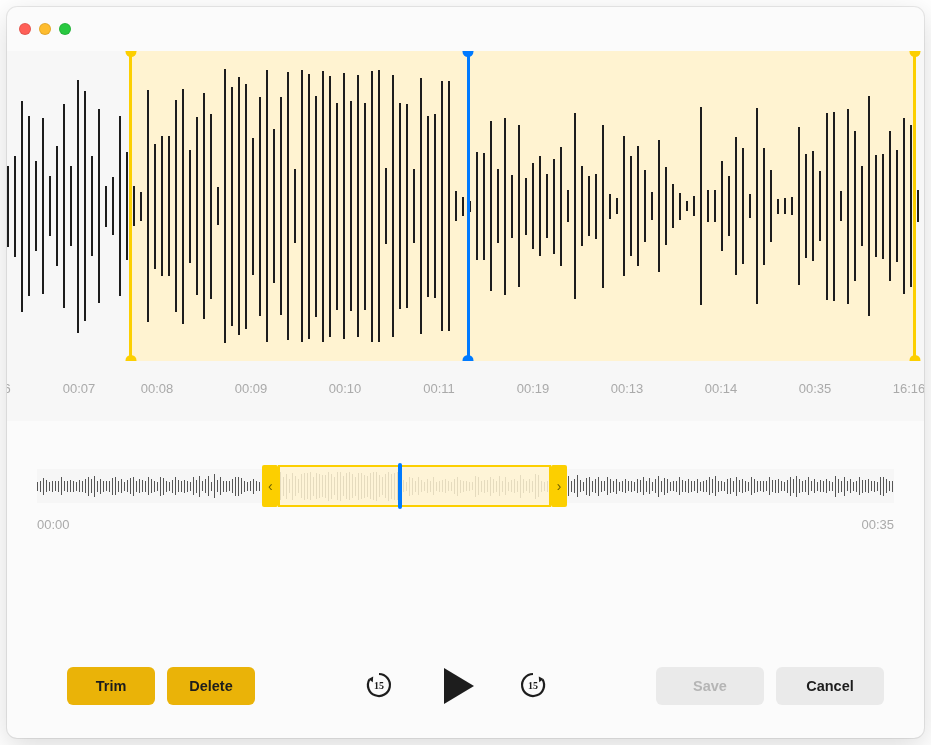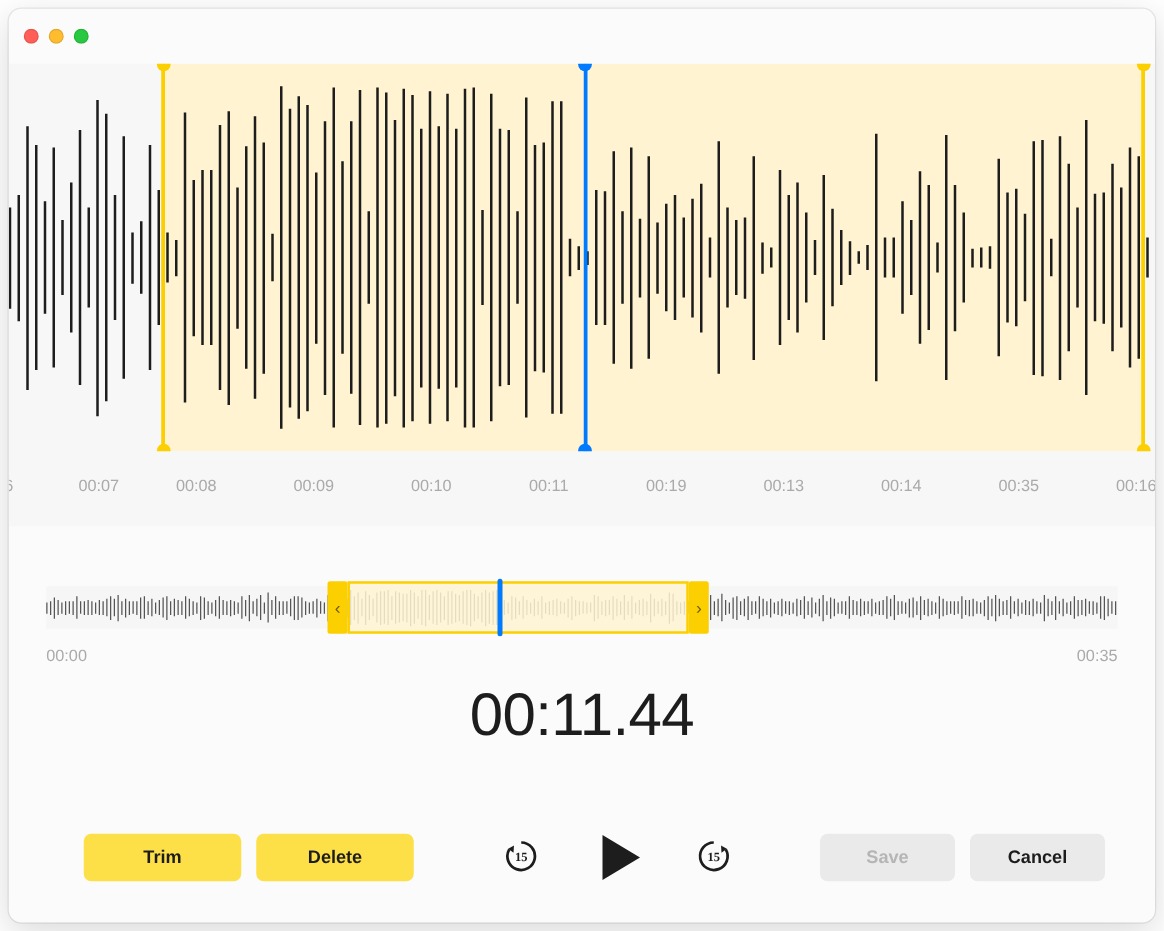--- a/index.html
+++ b/index.html
@@ -144,21 +144,21 @@
     padding: 30px 40px 30px 60px;
     gap: 12px;
     margin-top: auto;
   }
   .btn {
     border: none; border-radius: 6px;
     font-size: 14.5px; font-weight: 600;
     height: 38px; cursor: pointer;
     display: inline-flex; align-items: center; justify-content: center;
   }
-  .btn-yellow { background: #fde047; color: #1d1d1d; width: 126px; }
+  .btn-yellow { background: #eab308; color: #1d1d1d; width: 88px; }
   .btn-grey { background: #eaeaea; color: #1d1d1d; width: 108px; }
   .btn-disabled { background: #eaeaea; color: #b5b5b5; width: 108px; cursor: default;}
   .transport {
     flex: 1; display: flex; align-items: center; justify-content: center; gap: 36px;
   }
   .t-btn { background: none; border: none; cursor: pointer; padding: 4px; color: #1d1d1d;}
   .play-triangle {
     width: 0; height: 0;
     border-top: 18px solid transparent;
     border-bottom: 18px solid transparent;
@@ -331,21 +331,21 @@
         <div class="tick" style="left: 0px;">6</div>
         <div class="tick" style="left: 72px;">00:07</div>
         <div class="tick" style="left: 150px;">00:08</div>
         <div class="tick" style="left: 244px;">00:09</div>
         <div class="tick" style="left: 338px;">00:10</div>
         <div class="tick" style="left: 432px;">00:11</div>
         <div class="tick" style="left: 526px;">00:19</div>
         <div class="tick" style="left: 620px;">00:13</div>
         <div class="tick" style="left: 714px;">00:14</div>
         <div class="tick" style="left: 808px;">00:35</div>
-        <div class="tick" style="left: 902px;">00:16</div>
+        <div class="tick" style="left: 902px;">16:16</div>
       </div>
   </div>
 
   <div class="overview-area">
     <div class="overview-track">
       <div class="ov-bg"></div>
       <div class="ov-bars" id="ov-bars">
           <div class="ob" style="height: 9px;"></div>
           <div class="ob" style="height: 11px;"></div>
           <div class="ob" style="height: 17px;"></div>
@@ -637,21 +637,20 @@
       <div class="ov-handle" id="ov-handle-l" style="left: calc(28.1481% - 16px);">‹</div>
       <div class="ov-handle" id="ov-handle-r" style="left: 60%;">›</div>
       <div class="ov-playhead" id="ov-playhead" style="left: calc(42.3704% - 2px);"></div>
     </div>
     <div class="overview-times">
       <span>00:00</span>
       <span>00:35</span>
     </div>
   </div>
 
-  <div class="timecode">00:11.44</div>
 
   <div class="controls">
     <button class="btn btn-yellow">Trim</button>
     <button class="btn btn-yellow">Delete</button>
     <div class="transport">
       <button class="t-btn">
         <svg width="30" height="30" viewBox="0 0 30 30">
           <path d="M15 4 A11 11 0 1 1 5.4 9.5" fill="none" stroke="#1d1d1d" stroke-width="2.2"></path>
           <path d="M8.8 12.2 L4.5 9 L9.2 6.4 Z" fill="#1d1d1d"></path>
           <text x="15" y="19" text-anchor="middle" font-size="10" font-weight="600" fill="#1d1d1d" font-family="-apple-system">15</text>

